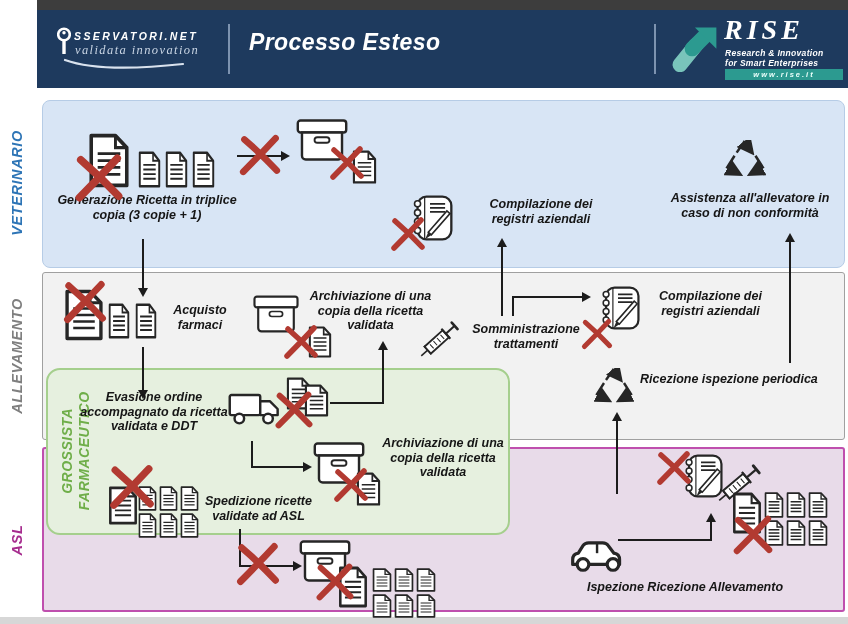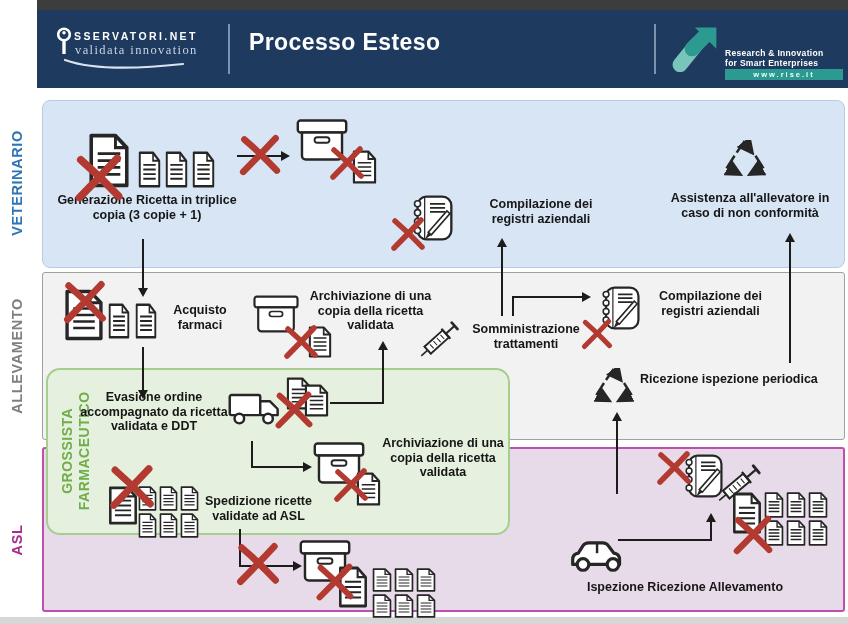--- a/index.html
+++ b/index.html
@@ -1,17 +1,17 @@
 <!DOCTYPE html>
 <html><head>
 <meta charset="utf-8">
 <style>
   html,body{margin:0;padding:0;background:#fff;}
   #canvas{position:relative;width:848px;height:624px;background:#fff;overflow:hidden;
-          font-family:"Liberation Sans",sans-serif;}
+          font-family:"Liberation Sans",sans-serif;font-style:italic;}
   .abs{position:absolute;}
   
   #topstrip{left:37px;top:0;width:811px;height:10px;background:#3d3d3d;}
   #header{left:37px;top:10px;width:811px;height:78px;background:#1e3a5e;}
   .hdr-divider{position:absolute;top:14px;width:2px;height:50px;background:#7d93b0;}
   #logo-name{position:absolute;left:37px;top:20px;color:#fff;font-weight:bold;font-size:10.5px;letter-spacing:2.4px;}
   #logo-sub{position:absolute;left:38px;top:33px;color:#c9d5e4;font-family:"Liberation Serif",serif;font-size:12.5px;letter-spacing:1.4px;}
   #title{position:absolute;left:212px;top:19px;color:#fff;font-weight:bold;font-size:23px;letter-spacing:0.4px;}
   #rise-name{position:absolute;left:687px;top:4px;color:#fff;font-family:"Liberation Serif",serif;font-weight:bold;font-size:28px;letter-spacing:4px;}
   .rise-tag{position:absolute;left:688px;color:#fff;font-weight:bold;font-size:8.5px;letter-spacing:0.3px;}
@@ -77,20 +77,21 @@
     <div class="hdr-divider" style="left:191px"></div>
     <span id="title">Processo Esteso</span>
     <div class="hdr-divider" style="left:617px"></div>
     <span class="icon" style="left:629px;top:12px;width:56px;height:50px">
       <svg viewBox="0 0 60 52">
           <path d="M15 45L32 24" stroke="#79c4bb" stroke-width="16" stroke-linecap="round"></path>
           <path d="M28 28L42 14" stroke="#2c9a90" stroke-width="16" stroke-linecap="round"></path>
           <path d="M31 5h23v23z" fill="#2c9a90"></path>
         </svg>
     </span>
+    <span id="rise-name">RISE</span>
     <span class="rise-tag" style="top:38px">Research &amp; Innovation</span>
     <span class="rise-tag" style="top:48px">for Smart Enterprises</span>
     <span id="rise-bar">www.rise.it</span>
   </div>
 
   <div class="lane" id="lane-vet"></div>
   <div class="lane" id="lane-all"></div>
   <div class="lane" id="lane-asl"></div>
   <div id="green-box"></div>
 

